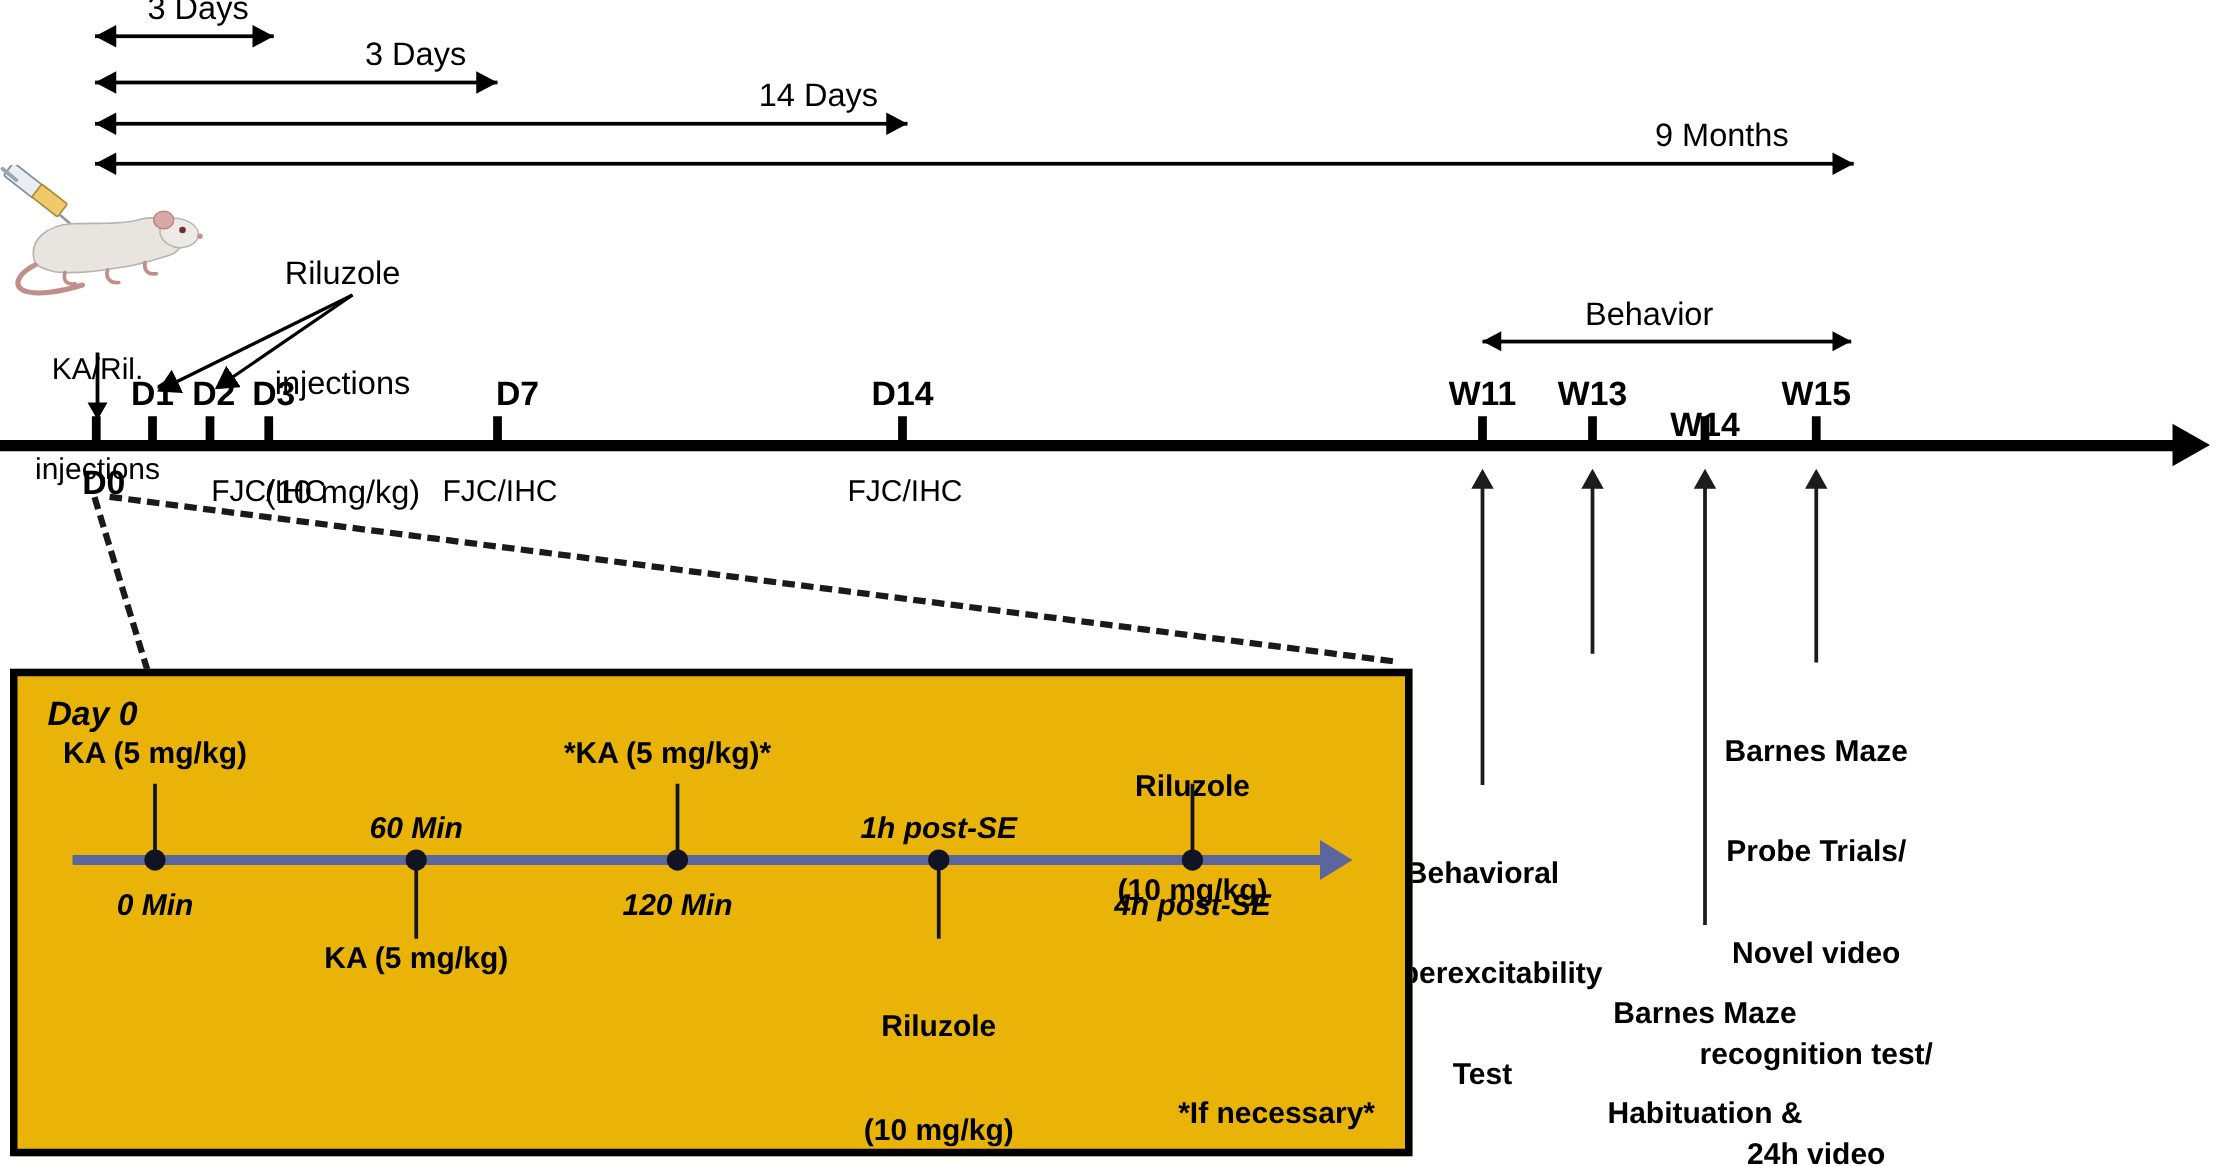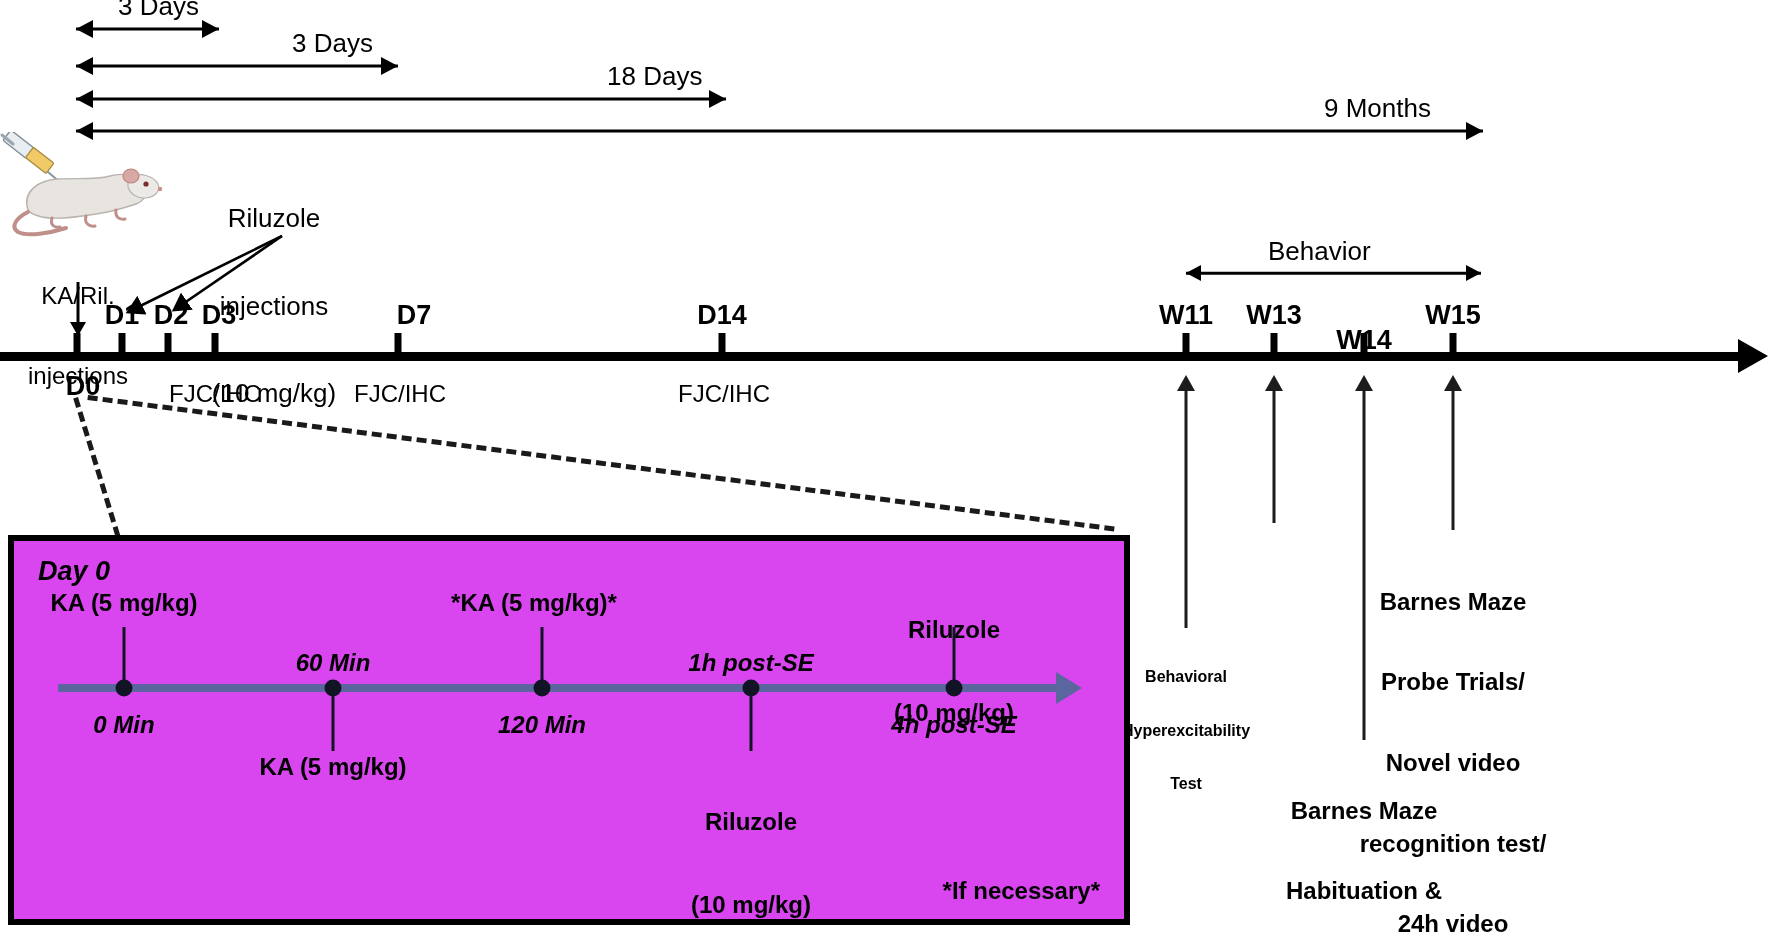--- a/index.html
+++ b/index.html
@@ -119,21 +119,21 @@
     border-left: 9px solid transparent;
     border-right: 9px solid transparent;
     border-bottom: 16px solid #1c1c1c;
     transform: translateX(-50%);
   }
 
   
   #inset-box {
     position: absolute;
     border: 6px solid #000;
-    background: #d946ef;
+    background: #eab308;
     box-sizing: border-box;
   }
   #inset-axis {
     position: absolute;
     height: 8px;
     background: #5b669f;
     border-radius: 1px;
   }
   #inset-axis-head {
     position: absolute;
@@ -200,21 +200,21 @@
     <div class="span-line"></div>
     <div class="span-head left"></div>
     <div class="span-head right"></div>
     <div class="span-label" style="left:216px;">3 Days</div>
   </div>
 
   <div class="span-arrow" style="left:76px; top:99px; width:650px;">
     <div class="span-line"></div>
     <div class="span-head left"></div>
     <div class="span-head right"></div>
-    <div class="span-label" style="left:531px;">18 Days</div>
+    <div class="span-label" style="left:531px;">14 Days</div>
   </div>
 
   <div class="span-arrow" style="left:76px; top:131px; width:1407px;">
     <div class="span-line"></div>
     <div class="span-head left"></div>
     <div class="span-head right"></div>
     <div class="span-label" style="left:1248px;">9 Months</div>
   </div>
 
   <svg class="abs" style="left:0px; top:132px; width:165px; height:110px;" viewBox="0 0 165 110">
@@ -302,21 +302,21 @@
 
   <div class="below-label" style="left:215px; top:380px;">FJC/IHC</div>
   <div class="below-label" style="left:400px; top:380px;">FJC/IHC</div>
   <div class="below-label" style="left:724px; top:380px;">FJC/IHC</div>
 
   <div class="dash-line" style="left:88px; top:395px; width:1035px; transform: rotate(7.3deg);"></div>
   <div class="dash-line" style="left:78px; top:397px; width:145px; transform: rotate(73deg);"></div>
 
   <div class="up-line" style="left:1186px; top:378px; height:250px;"></div>
   <div class="up-head" style="left:1186px; top:375px;"></div>
-  <div class="txt center bold" style="left:1186px; top:632px; font-size:16px;">
+  <div class="txt center bold" style="left:1186px; top:632px; font-size:24px;">
     <div>Behavioral</div>
     <div>Hyperexcitability</div>
     <div>Test</div>
   </div>
 
   <div class="up-line" style="left:1274px; top:378px; height:145px;"></div>
   <div class="up-head" style="left:1274px; top:375px;"></div>
 
   <div class="up-line" style="left:1364px; top:378px; height:362px;"></div>
   <div class="up-head" style="left:1364px; top:375px;"></div>

